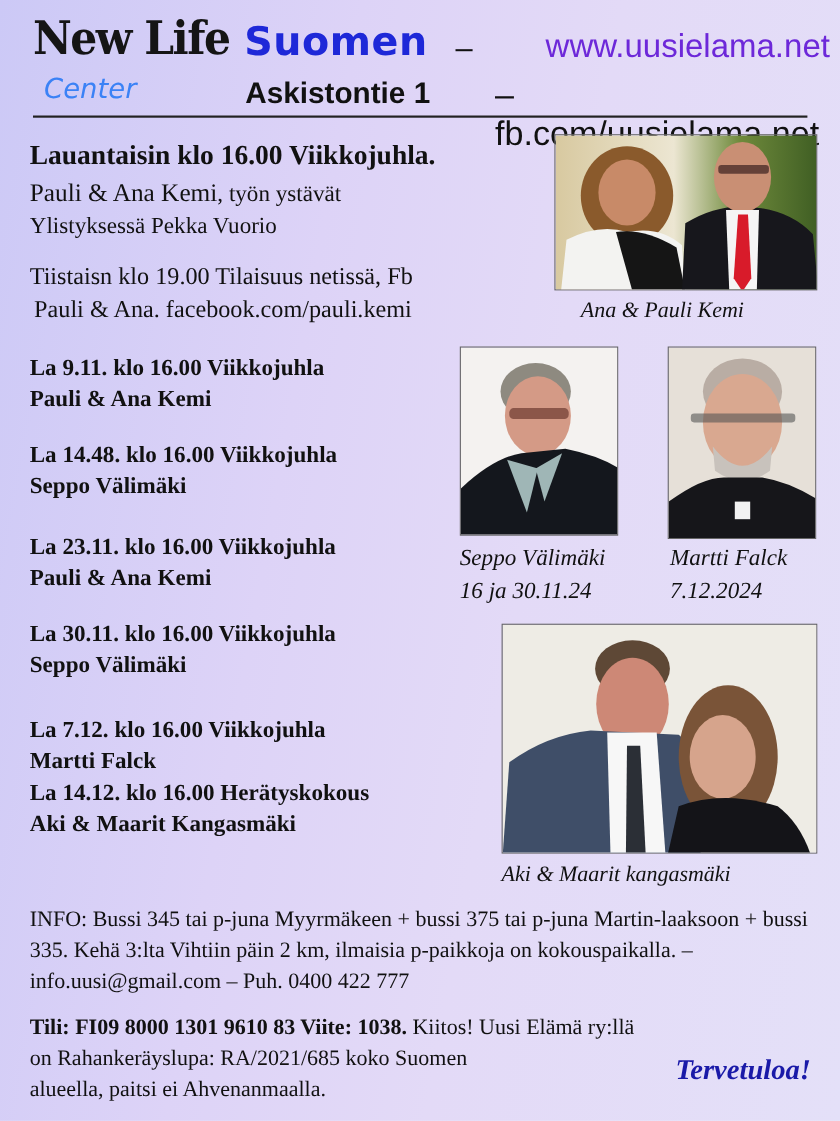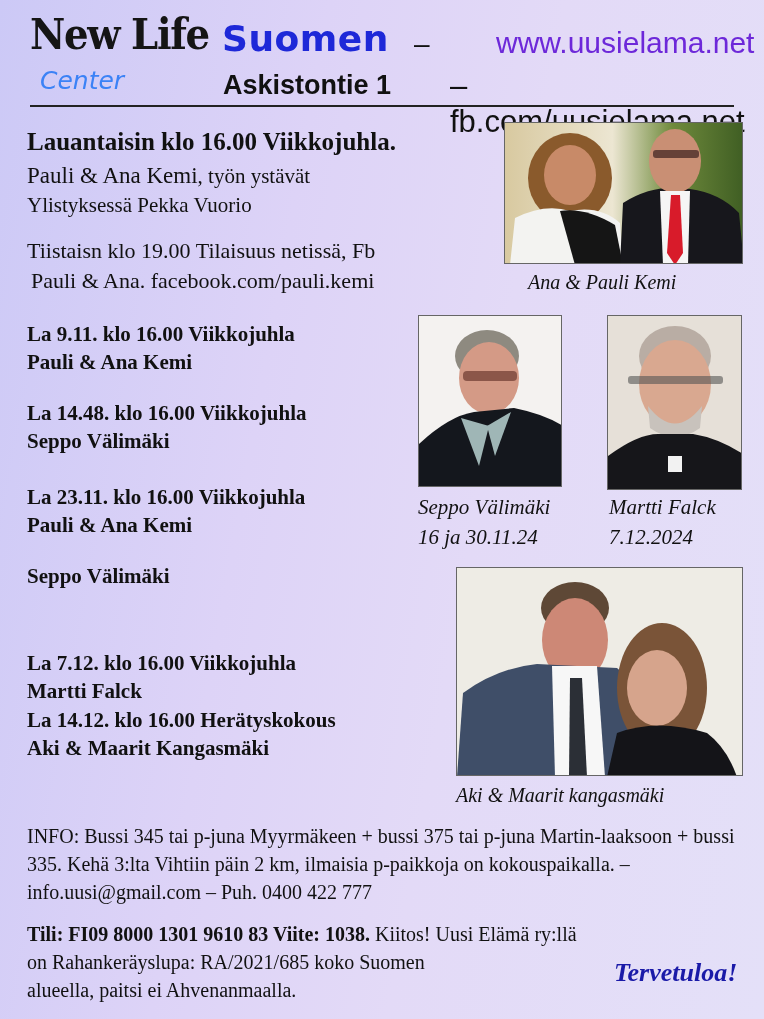--- a/index.html
+++ b/index.html
@@ -118,20 +118,21 @@
 </div>
 <div class="abs sched" style="top:399px;">
   <div>La 14.48. klo 16.00 Viikkojuhla</div>
   <div>Seppo Välimäki</div>
 </div>
 <div class="abs sched" style="top:483px;">
   <div>La 23.11. klo 16.00 Viikkojuhla</div>
   <div>Pauli &amp; Ana Kemi</div>
 </div>
 <div class="abs sched" style="top:562px;">
+  <div>La 30.11. klo 16.00 Viikkojuhla</div>
   <div>Seppo Välimäki</div>
 </div>
 <div class="abs sched" style="top:649px;">
   <div>La 7.12. klo 16.00 Viikkojuhla</div>
   <div>Martti Falck</div>
 </div>
 <div class="abs sched" style="top:706px;">
   <div>La 14.12. klo 16.00 Herätyskokous</div>
   <div>Aki &amp; Maarit Kangasmäki</div>
 </div>

